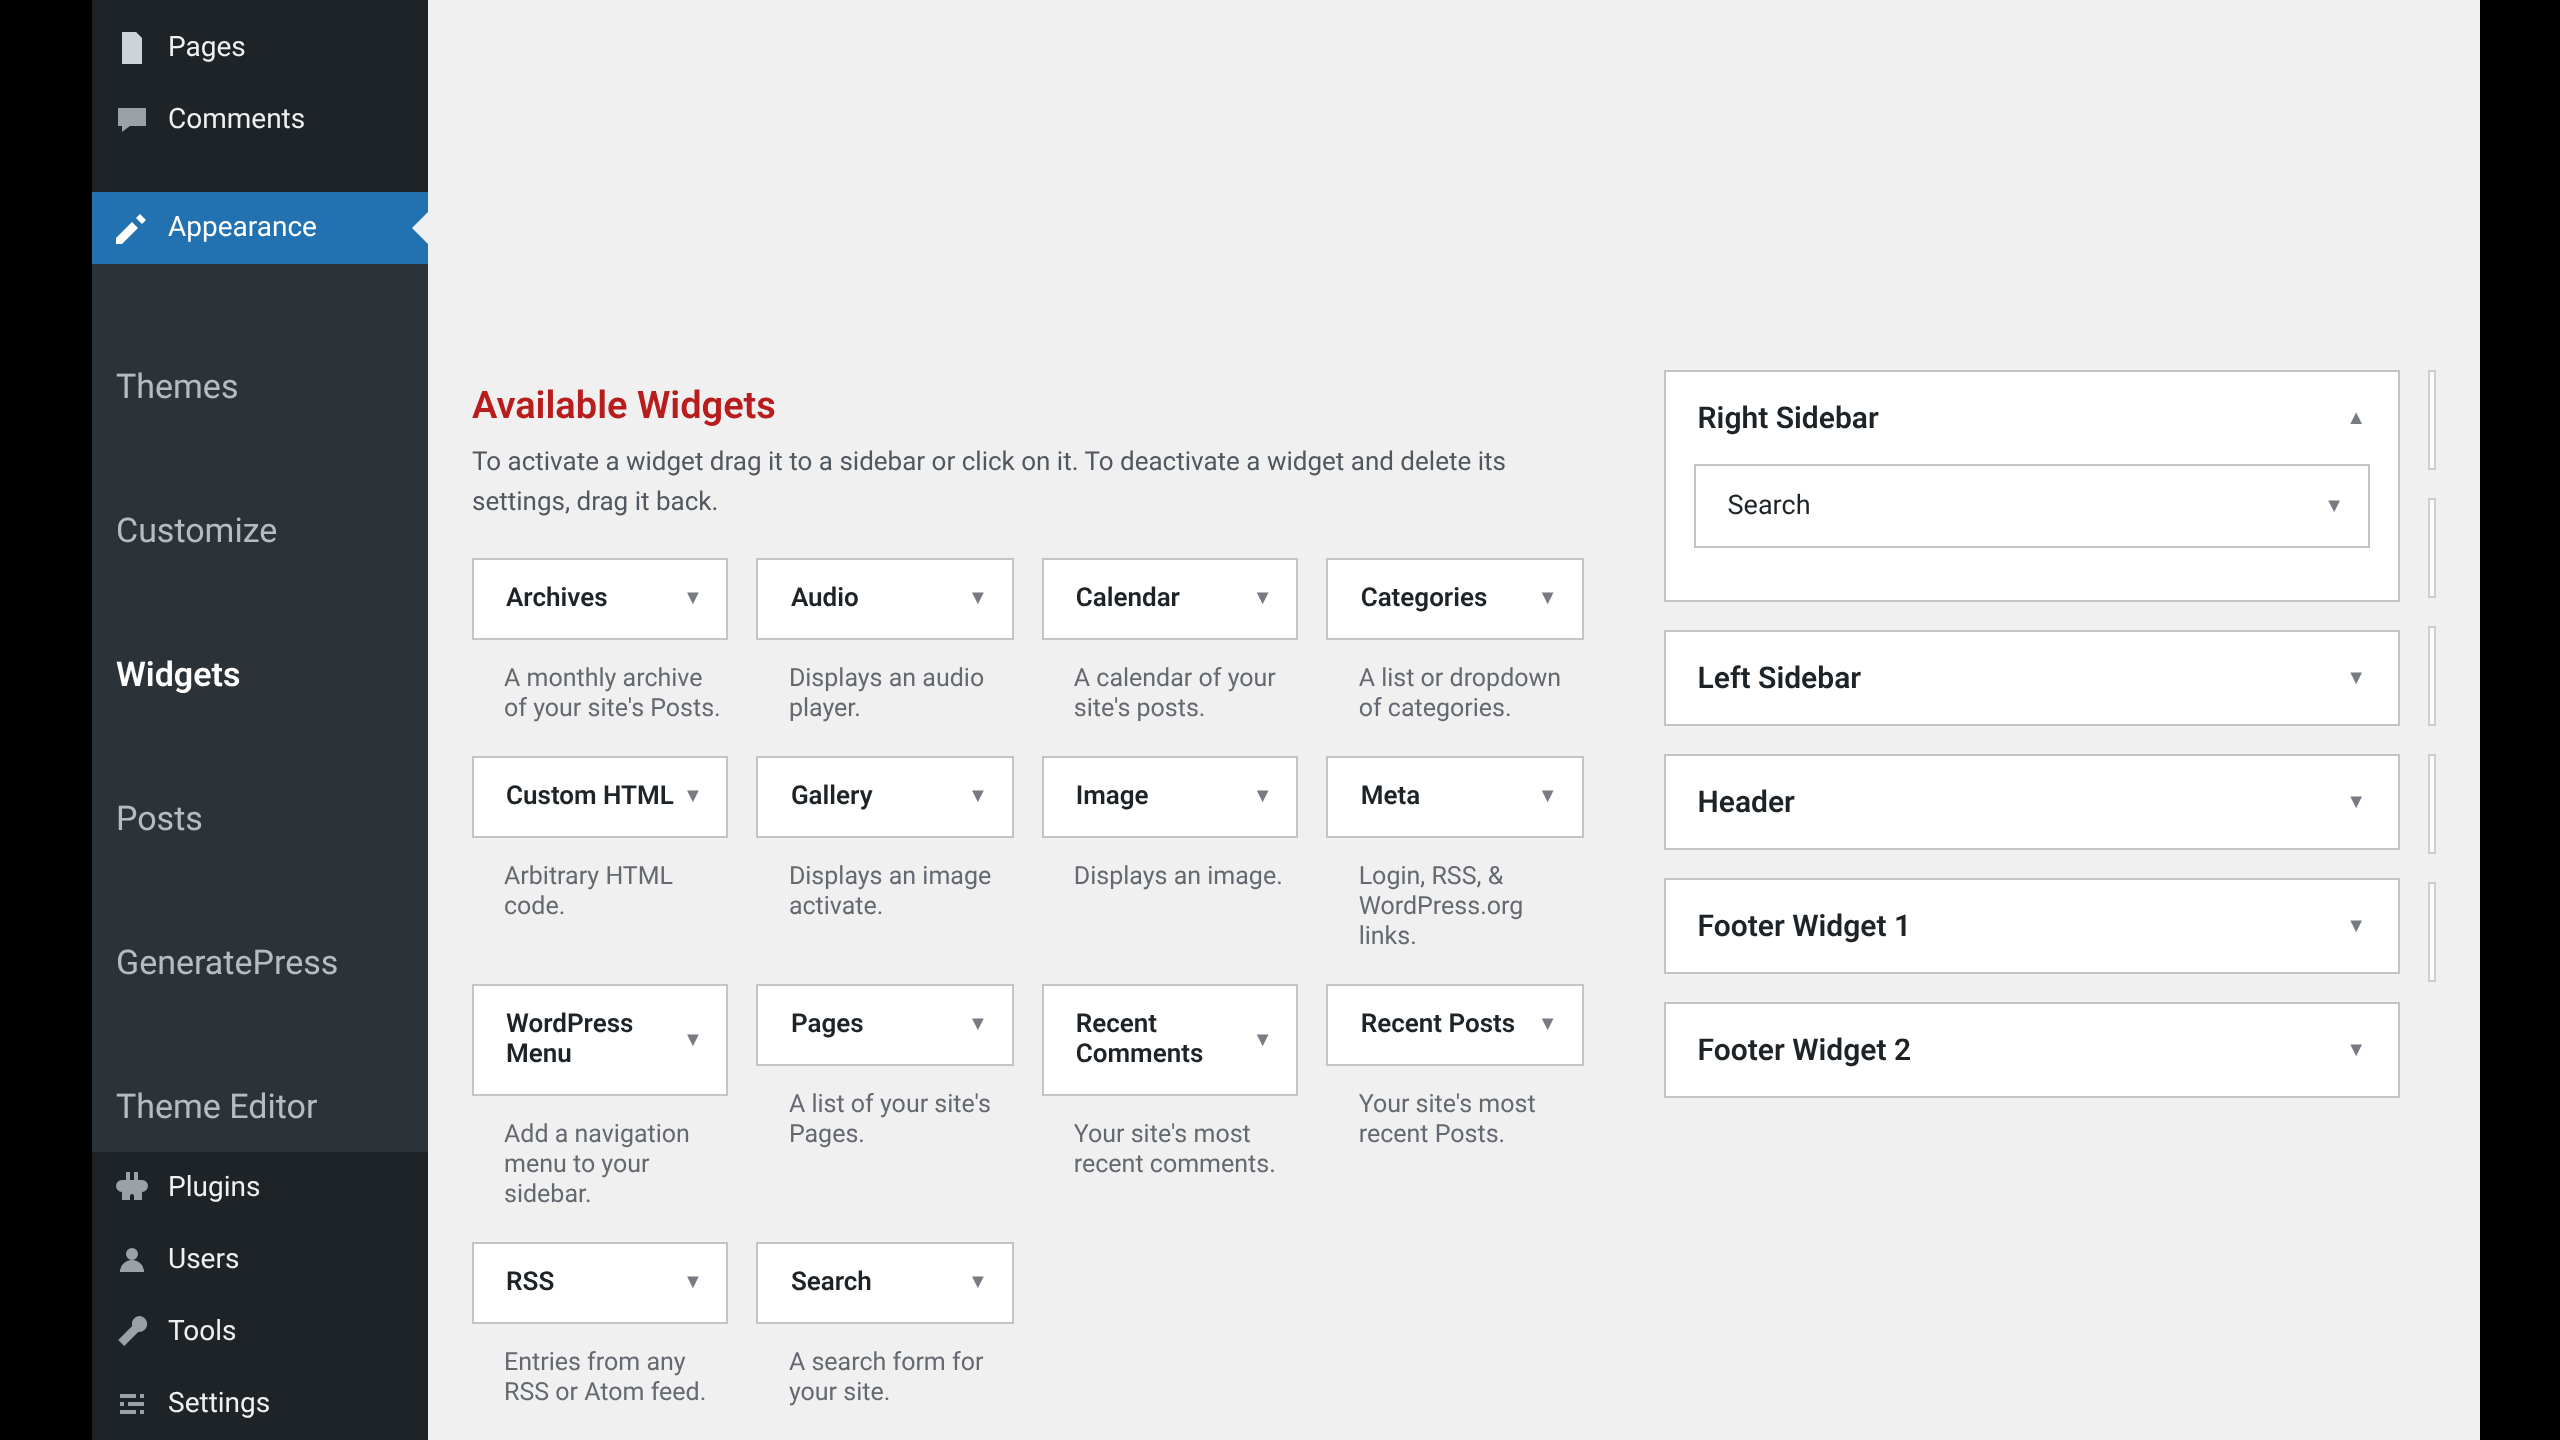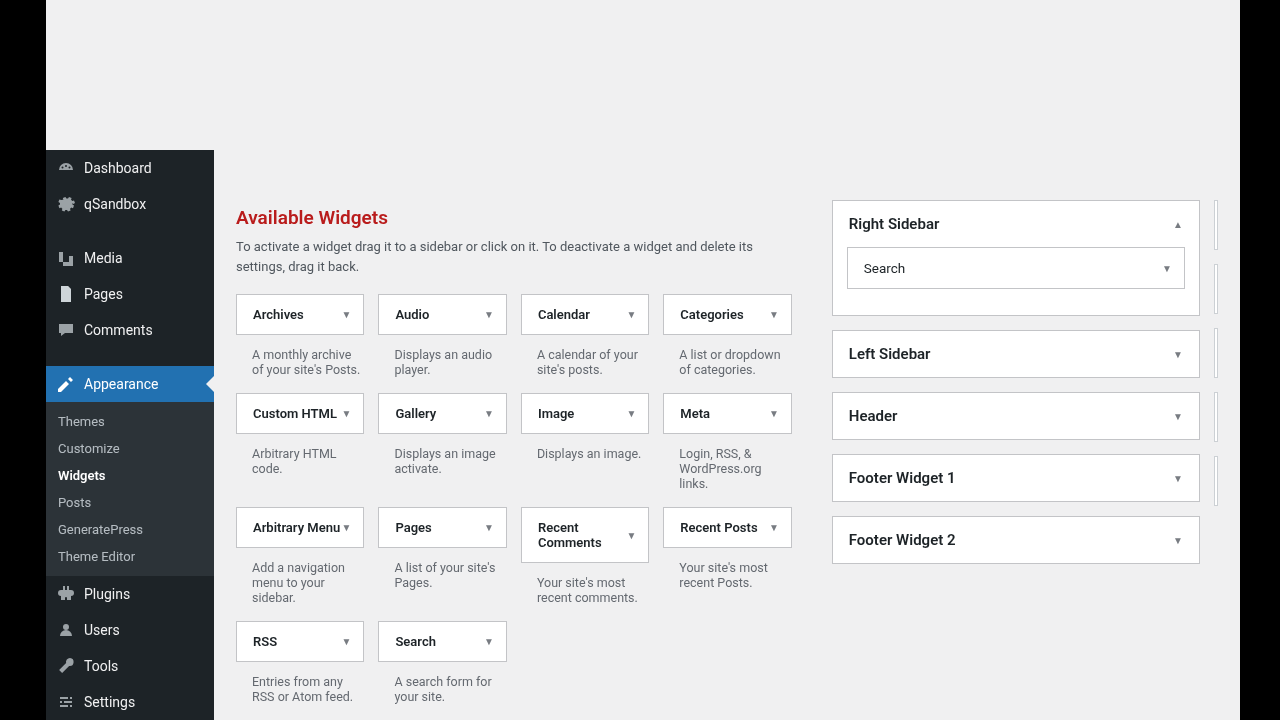--- a/index.html
+++ b/index.html
@@ -50,23 +50,24 @@
     flex-shrink: 0;
   }
   .sidebar-icon svg { width: 20px; height: 20px; fill: rgba(240,246,252,.6); }
   .sidebar-item.active .sidebar-icon svg { fill: #fff; }
   .submenu {
     background: #2c3338;
     padding: 6px 0;
   }
   .submenu-item {
     padding: 6px 12px;
-    font-size: 13px;
+    font-size: 17px;
     color: rgba(240,246,252,.7);
     cursor: pointer;
+    margin-top: 40px;
   }
   .submenu-item.current {
     color: #fff;
     font-weight: 600;
   }
 
   .content {
     flex: 1;
     display: flex;
     padding: 0 22px 0 22px;
@@ -320,21 +321,21 @@
           </div>
           <div class="widget-cell">
             <div class="widget-box">
               <span class="widget-title">Meta</span>
               <span class="widget-toggle">▼</span>
             </div>
             <div class="widget-desc">Login, RSS, &amp; WordPress.org links.</div>
           </div>
           <div class="widget-cell">
             <div class="widget-box">
-              <span class="widget-title">Arbitrary Menu</span>
+              <span class="widget-title">WordPress Menu</span>
               <span class="widget-toggle">▼</span>
             </div>
             <div class="widget-desc">Add a navigation menu to your sidebar.</div>
           </div>
           <div class="widget-cell">
             <div class="widget-box">
               <span class="widget-title">Pages</span>
               <span class="widget-toggle">▼</span>
             </div>
             <div class="widget-desc">A list of your site's Pages.</div>

